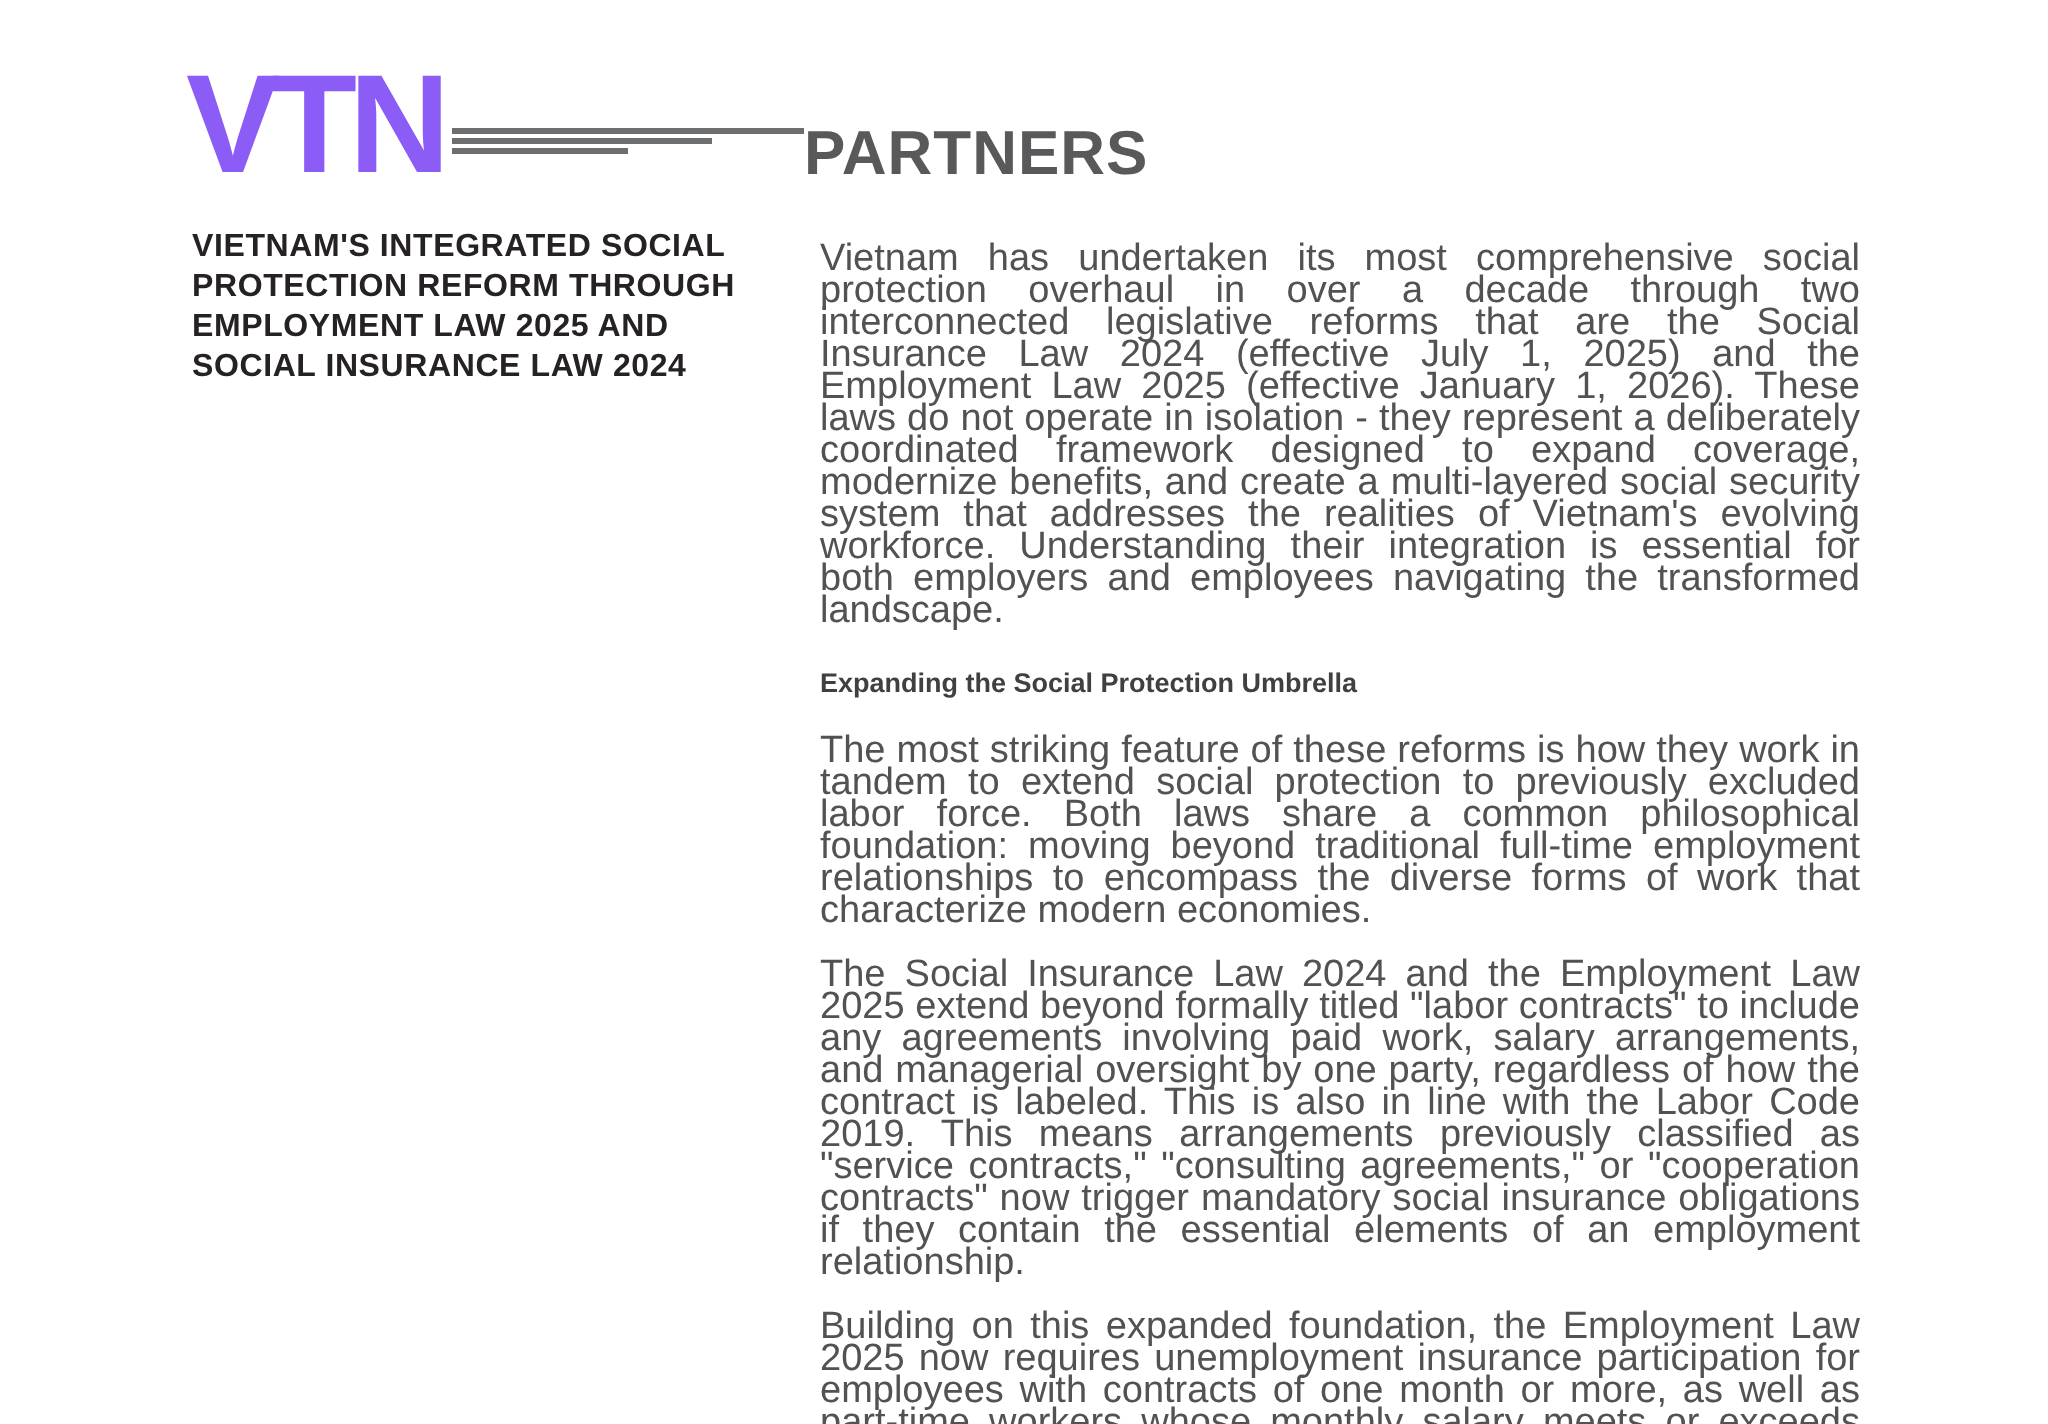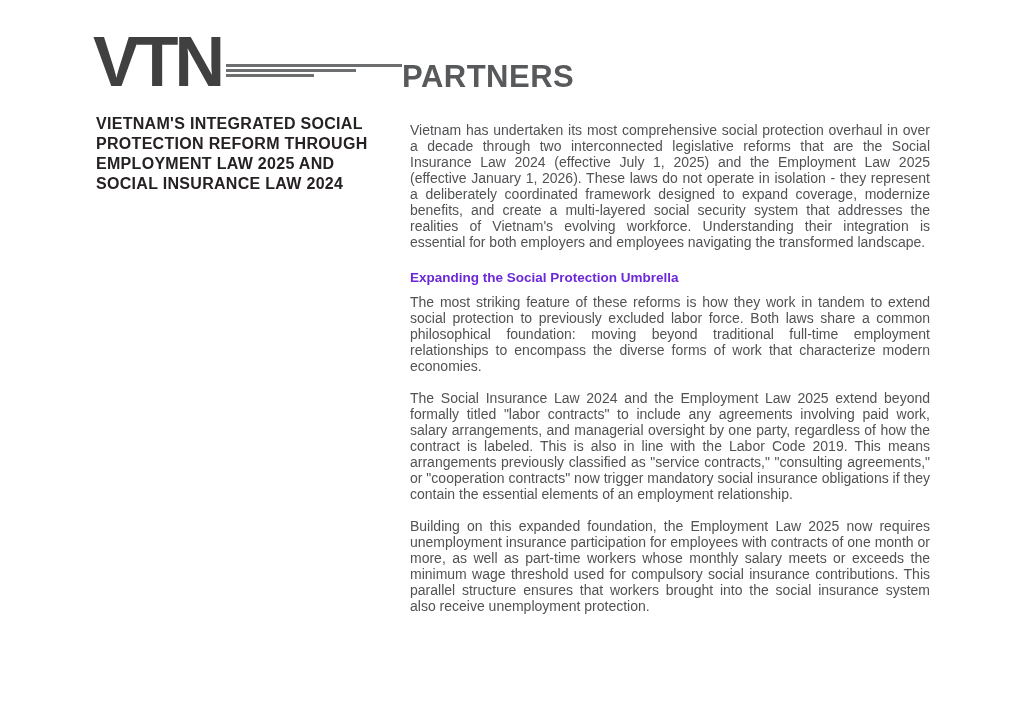--- a/index.html
+++ b/index.html
@@ -23,21 +23,21 @@
     top: 34px;
     display: flex;
     align-items: flex-end;
   }
   .logo-vtn {
     font-family: "Liberation Sans", sans-serif;
     font-weight: 900;
     font-size: 70px;
     line-height: 56px;
     letter-spacing: -4px;
-    color: #404040;
+    color: #8b5cf6;
   }
   .logo-right {
     margin-left: 5px;
     display: flex;
     flex-direction: row;
     justify-content: flex-end;
   }
   .logo-bars {
     display: flex;
     flex-direction: column;
@@ -80,32 +80,32 @@
   .right-col {
     position: absolute;
     left: 410px;
     top: 122px;
     width: 520px;
   }
   .right-col p {
     margin: 0 0 16px 0;
     font-family: "Liberation Sans", sans-serif;
     font-weight: 400;
-    font-size: 14px;
+    font-size: 19px;
     line-height: 16px;
     color: #515254;
     text-align: justify;
   }
   .right-col h2 {
-    margin: 20px 0 8px 0;
+    margin: 20px 0 18px 0;
     font-family: "Liberation Sans", sans-serif;
     font-weight: 700;
     font-size: 13.5px;
     line-height: 16px;
-    color: #6d28d9;
+    color: #404040;
   }
 </style>
 </head>
 <body>
 
 <div class="page">
 
   <header class="logo">
     <span class="logo-vtn">VTN</span>
     <div class="logo-right">

